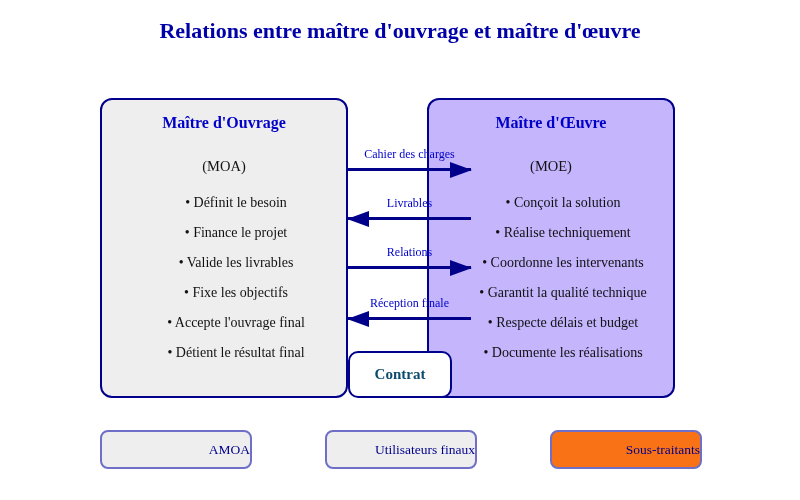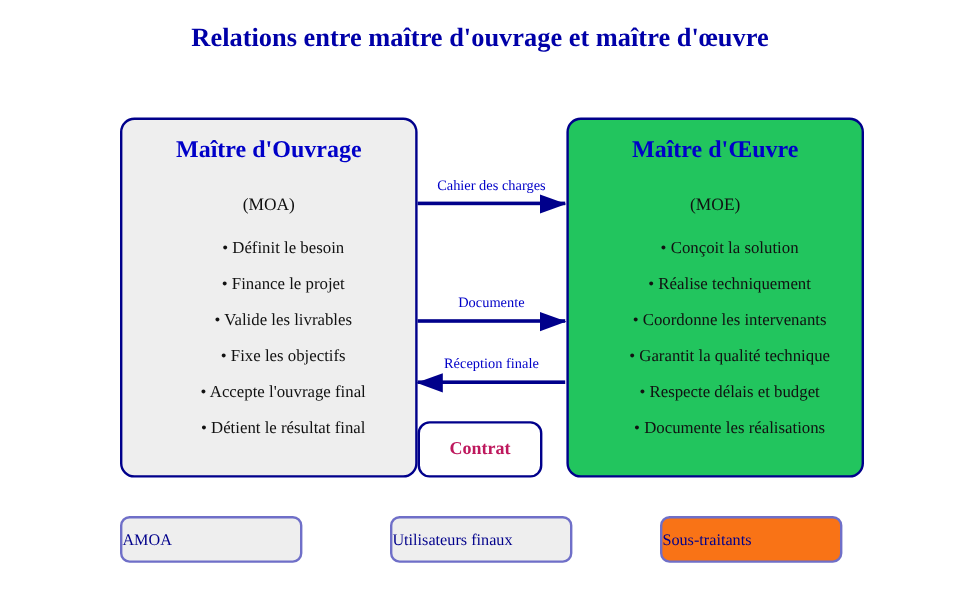--- a/index.html
+++ b/index.html
@@ -12,25 +12,25 @@
     position: absolute; top: 18px; left: 0; width: 800px;
     text-align: center; font-size: 22px; font-weight: bold; color: #0000a8;
   }
 
   
   .actor-box {
     position: absolute; top: 98px; width: 248px; height: 300px;
     border: 2.5px solid #00008b; border-radius: 12px;
   }
   .actor-box.moa { left: 100px; background: #eeeeee; }
-  .actor-box.moe { left: 472px; background: #22c55e; }
+  .actor-box.moe { left: 427px; background: #c4b5fd; }
 
   .actor-title {
     margin-top: 14px; text-align: center;
-    font-size: 20px; font-weight: bold; color: #0000c8;
+    font-size: 16px; font-weight: bold; color: #0000c8;
   }
   .actor-subtitle {
     margin-top: 26px; text-align: center;
     font-size: 14.5px; color: #111111;
   }
   .actor-list { list-style: none; margin-top: 20px; padding-left: 24px; }
   .actor-list li {
     height: 30px; font-size: 14px; color: #111111; white-space: nowrap; text-align: center;
   }
   .actor-list li::before { content: "• "; }
@@ -50,27 +50,27 @@
   }
   .arrow-line.dir-right::after { right: -1px; border-left: 22px solid #00008b; }
   .arrow-line.dir-left::after  { left: -1px;  border-right: 22px solid #00008b; }
 
   
   .contract-box {
     position: absolute; left: 348px; top: 351px; width: 104px; height: 47px;
     background: #ffffff; border: 2.5px solid #00008b; border-radius: 10px;
     display: flex; align-items: center; justify-content: center;
   }
-  .contract-box span { font-size: 15px; font-weight: bold; color: #be185d; }
+  .contract-box span { font-size: 15px; font-weight: bold; color: #0c4a6e; }
 
   
   .bottom-box {
     position: absolute; top: 430px; width: 152px; height: 39px;
     border: 2px solid #6f6fc8; border-radius: 8px;
-    display: flex; align-items: center; justify-content: flex-start;
+    display: flex; align-items: center; justify-content: flex-end;
   }
   .bottom-box span { font-size: 13.5px; color: #00008b; }
   .bottom-box.gray { background: #eeeeee; }
   .bottom-box.orange { background: #f97316; }
   .bottom-box.amoa { left: 100px; }
   .bottom-box.users { left: 325px; }
   .bottom-box.subs { left: 550px; }
 </style>
 </head>
 <body>
@@ -103,23 +103,27 @@
       <li>Respecte délais et budget</li>
       <li>Documente les réalisations</li>
     </ul>
   </div>
 
   <div class="arrow-group" style="top:146px">
     <div class="arrow-label">Cahier des charges</div>
     <div class="arrow-line dir-right"></div>
   </div>
 
+  <div class="arrow-group" style="top:195px">
+    <div class="arrow-label">Livrables</div>
+    <div class="arrow-line dir-left"></div>
+  </div>
 
   <div class="arrow-group" style="top:244px">
-    <div class="arrow-label">Documente</div>
+    <div class="arrow-label">Relations</div>
     <div class="arrow-line dir-right"></div>
   </div>
 
   <div class="arrow-group" style="top:295px">
     <div class="arrow-label">Réception finale</div>
     <div class="arrow-line dir-left"></div>
   </div>
 
   <div class="contract-box">
     <span>Contrat</span>

